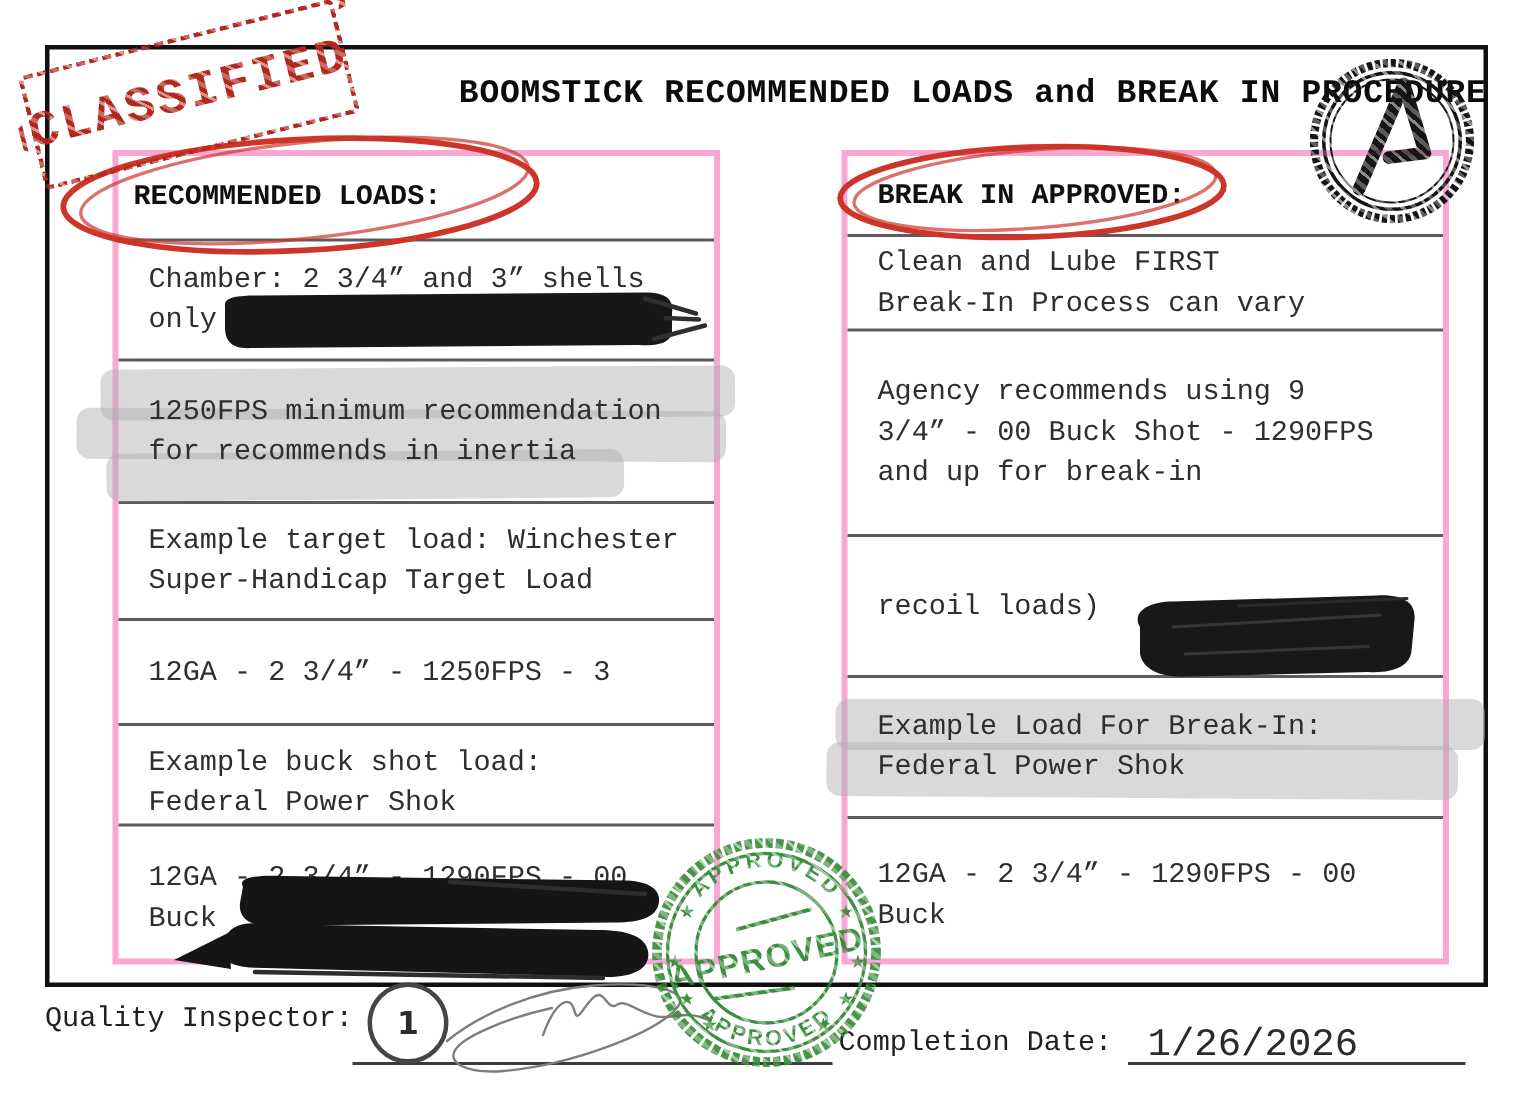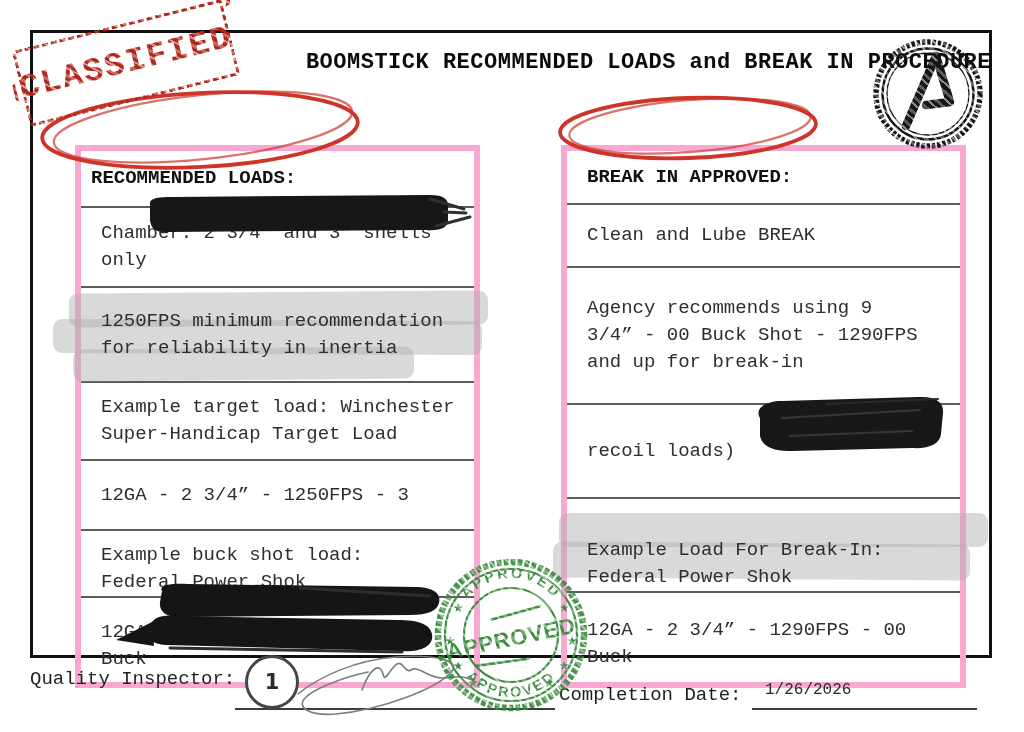--- a/index.html
+++ b/index.html
@@ -3,39 +3,39 @@
 <meta charset="utf-8">
 <style>
   html,body{margin:0;padding:0;background:#ffffff;}
   .page{position:relative;width:1024px;height:732px;background:#fff;overflow:hidden;
         font-family:"Liberation Mono","DejaVu Sans Mono",monospace;color:#2e2e2e;}
   .outer-border{position:absolute;left:30px;top:30px;width:962px;height:628px;
         border:3px solid #101010;box-sizing:border-box;z-index:4;}
   .doc-title{position:absolute;left:33px;top:50px;width:958px;text-align:right;
         font-size:22px;font-weight:bold;color:#0b0b0b;letter-spacing:.5px;z-index:10;}
   
-  .tbl{position:absolute;top:100px;width:405px;height:543px;border:6px solid #f9a8d4;
-        box-sizing:border-box;background:transparent;z-index:10;margin-top:45px;}
+  .tbl{position:absolute;top:100px;width:405px;height:543px;border:4px solid #f9a8d4;
+        box-sizing:border-box;background:transparent;z-index:10;}
   .tbl.left{left:75px;}
   .tbl.right{left:561px;}
   .trow{position:relative;display:flex;flex-direction:column;justify-content:center;
         box-sizing:border-box;padding-left:20px;padding-right:6px;overflow:visible;}
   .trow + .trow{border-top:2px solid #5c5c5c;}
   .thead{font-size:22px;font-weight:bold;color:#101010;padding-left:10px;}
   .ln{font-size:19px;line-height:27px;white-space:nowrap;position:relative;z-index:2;}
   .lt-h{height:55px;} .lt-r0{height:80px;} .lt-r1{height:95px;} .lt-r2{height:78px;}
   .lt-r3{height:70px;} .lt-r4{height:67px;justify-content:flex-end;} .lt-r5{height:98px;}
   .rt-h{height:52px;} .rt-r0{height:63px;} .rt-r1{height:137px;} .rt-r2{height:94px;}
-  .rt-r3{height:94px;justify-content:flex-end;} .rt-r4{height:103px;}
+  .rt-r3{height:94px;} .rt-r4{height:103px;}
   
   .hl{position:absolute;background:rgba(175,175,175,.48);border-radius:9px;z-index:1;}
   
   .footer-label{position:absolute;font-size:19px;color:#1f1f1f;z-index:20;white-space:nowrap;}
   .sig-line{position:absolute;height:2px;background:#3c3c3c;z-index:18;}
-  .date-value{position:absolute;font-size:16px;color:#2a2a2a;z-index:20;white-space:nowrap;}
+  .date-value{position:absolute;font-size:26px;color:#2a2a2a;z-index:20;white-space:nowrap;}
   .badge-circle{position:absolute;left:245px;top:655px;width:54px;height:54px;border:3px solid #454545;
         border-radius:50%;background:#fff;box-sizing:border-box;z-index:22;
         display:flex;align-items:center;justify-content:center;
         font-family:"DejaVu Sans","Liberation Sans",sans-serif;font-size:21px;font-weight:bold;color:#2b2b2b;}
   
   .distress{
     -webkit-mask-image:repeating-linear-gradient(41deg,#000 0 4px,rgba(0,0,0,.5) 4px 6px,#000 6px 9px,rgba(0,0,0,.7) 9px 12px);
     mask-image:repeating-linear-gradient(41deg,#000 0 4px,rgba(0,0,0,.5) 4px 6px,#000 6px 9px,rgba(0,0,0,.7) 9px 12px);
   }
   .stamp-classified{position:absolute;left:10px;top:20px;width:232px;height:86px;
@@ -68,21 +68,21 @@
     </div>
     <div class="trow lt-r0">
       <div class="ln">Chamber: 2 3/4” and 3” shells</div>
       <div class="ln">only</div>
     </div>
     <div class="trow lt-r1">
       <i class="hl" style="left:-12px;right:-14px;top:4px;height:34px;transform:rotate(-.4deg)"></i>
       <i class="hl" style="left:-28px;right:-8px;top:32px;height:34px;transform:rotate(.3deg)"></i>
       <i class="hl" style="left:-8px;right:60px;top:60px;height:32px;transform:rotate(-.5deg)"></i>
       <div class="ln">1250FPS minimum recommendation</div>
-      <div class="ln">for reliability in inertia</div>
+      <div class="ln">for recommends in inertia</div>
     </div>
     <div class="trow lt-r2">
       <div class="ln">Example target load: Winchester</div>
       <div class="ln">Super-Handicap Target Load</div>
     </div>
     <div class="trow lt-r3">
       <div class="ln">12GA - 2 3/4” - 1250FPS - 3</div>
     </div>
     <div class="trow lt-r4">
       <div class="ln">Example buck shot load:</div>
@@ -92,21 +92,22 @@
       <div class="ln">12GA - 2 3/4” - 1290FPS - 00</div>
       <div class="ln">Buck</div>
     </div>
   </div>
 
   <div class="tbl right">
     <div class="trow thead rt-h" style="padding-left:20px">
       <div class="ln">BREAK IN APPROVED:</div>
     </div>
     <div class="trow rt-r0">
-      <div class="ln">Clean and Lube BREAK</div>
+      <div class="ln">Clean and Lube FIRST</div>
+      <div class="ln">Break-In Process can vary</div>
     </div>
     <div class="trow rt-r1">
       <div class="ln">Agency recommends using 9</div>
       <div class="ln">3/4” - 00 Buck Shot - 1290FPS</div>
       <div class="ln">and up for break-in</div>
     </div>
     <div class="trow rt-r2">
       <div class="ln">recoil loads)</div>
     </div>
     <div class="trow rt-r3">

